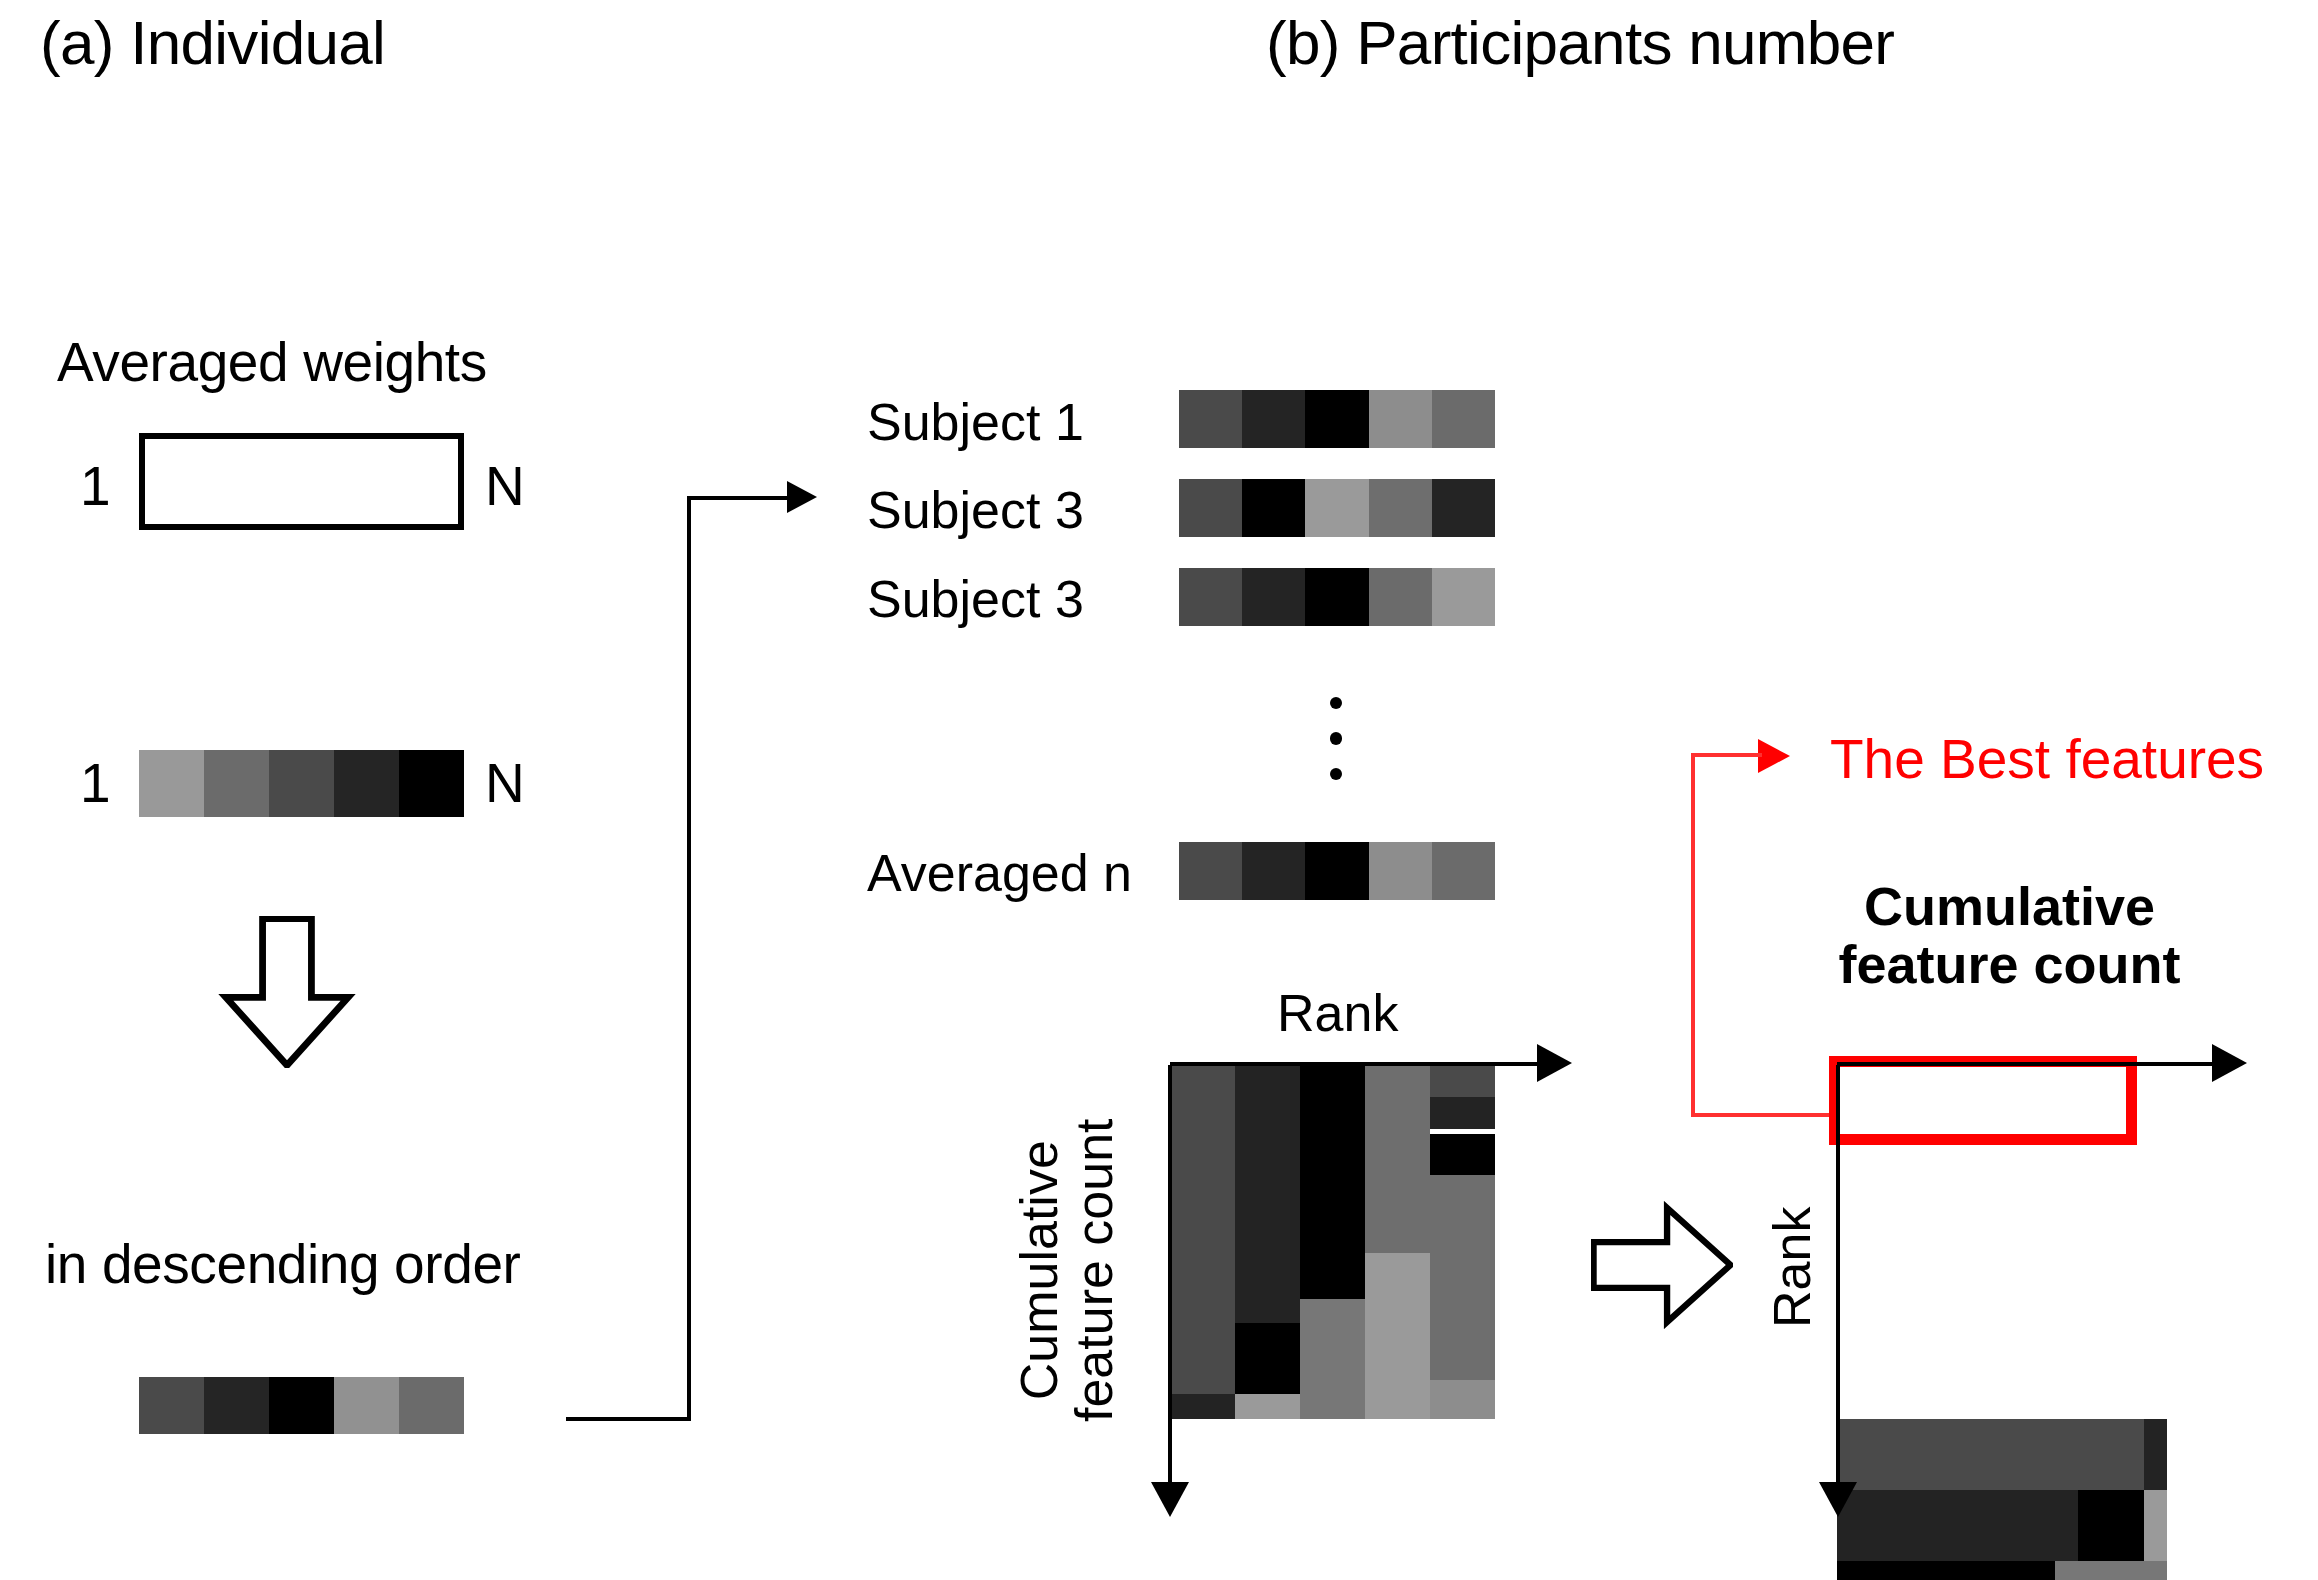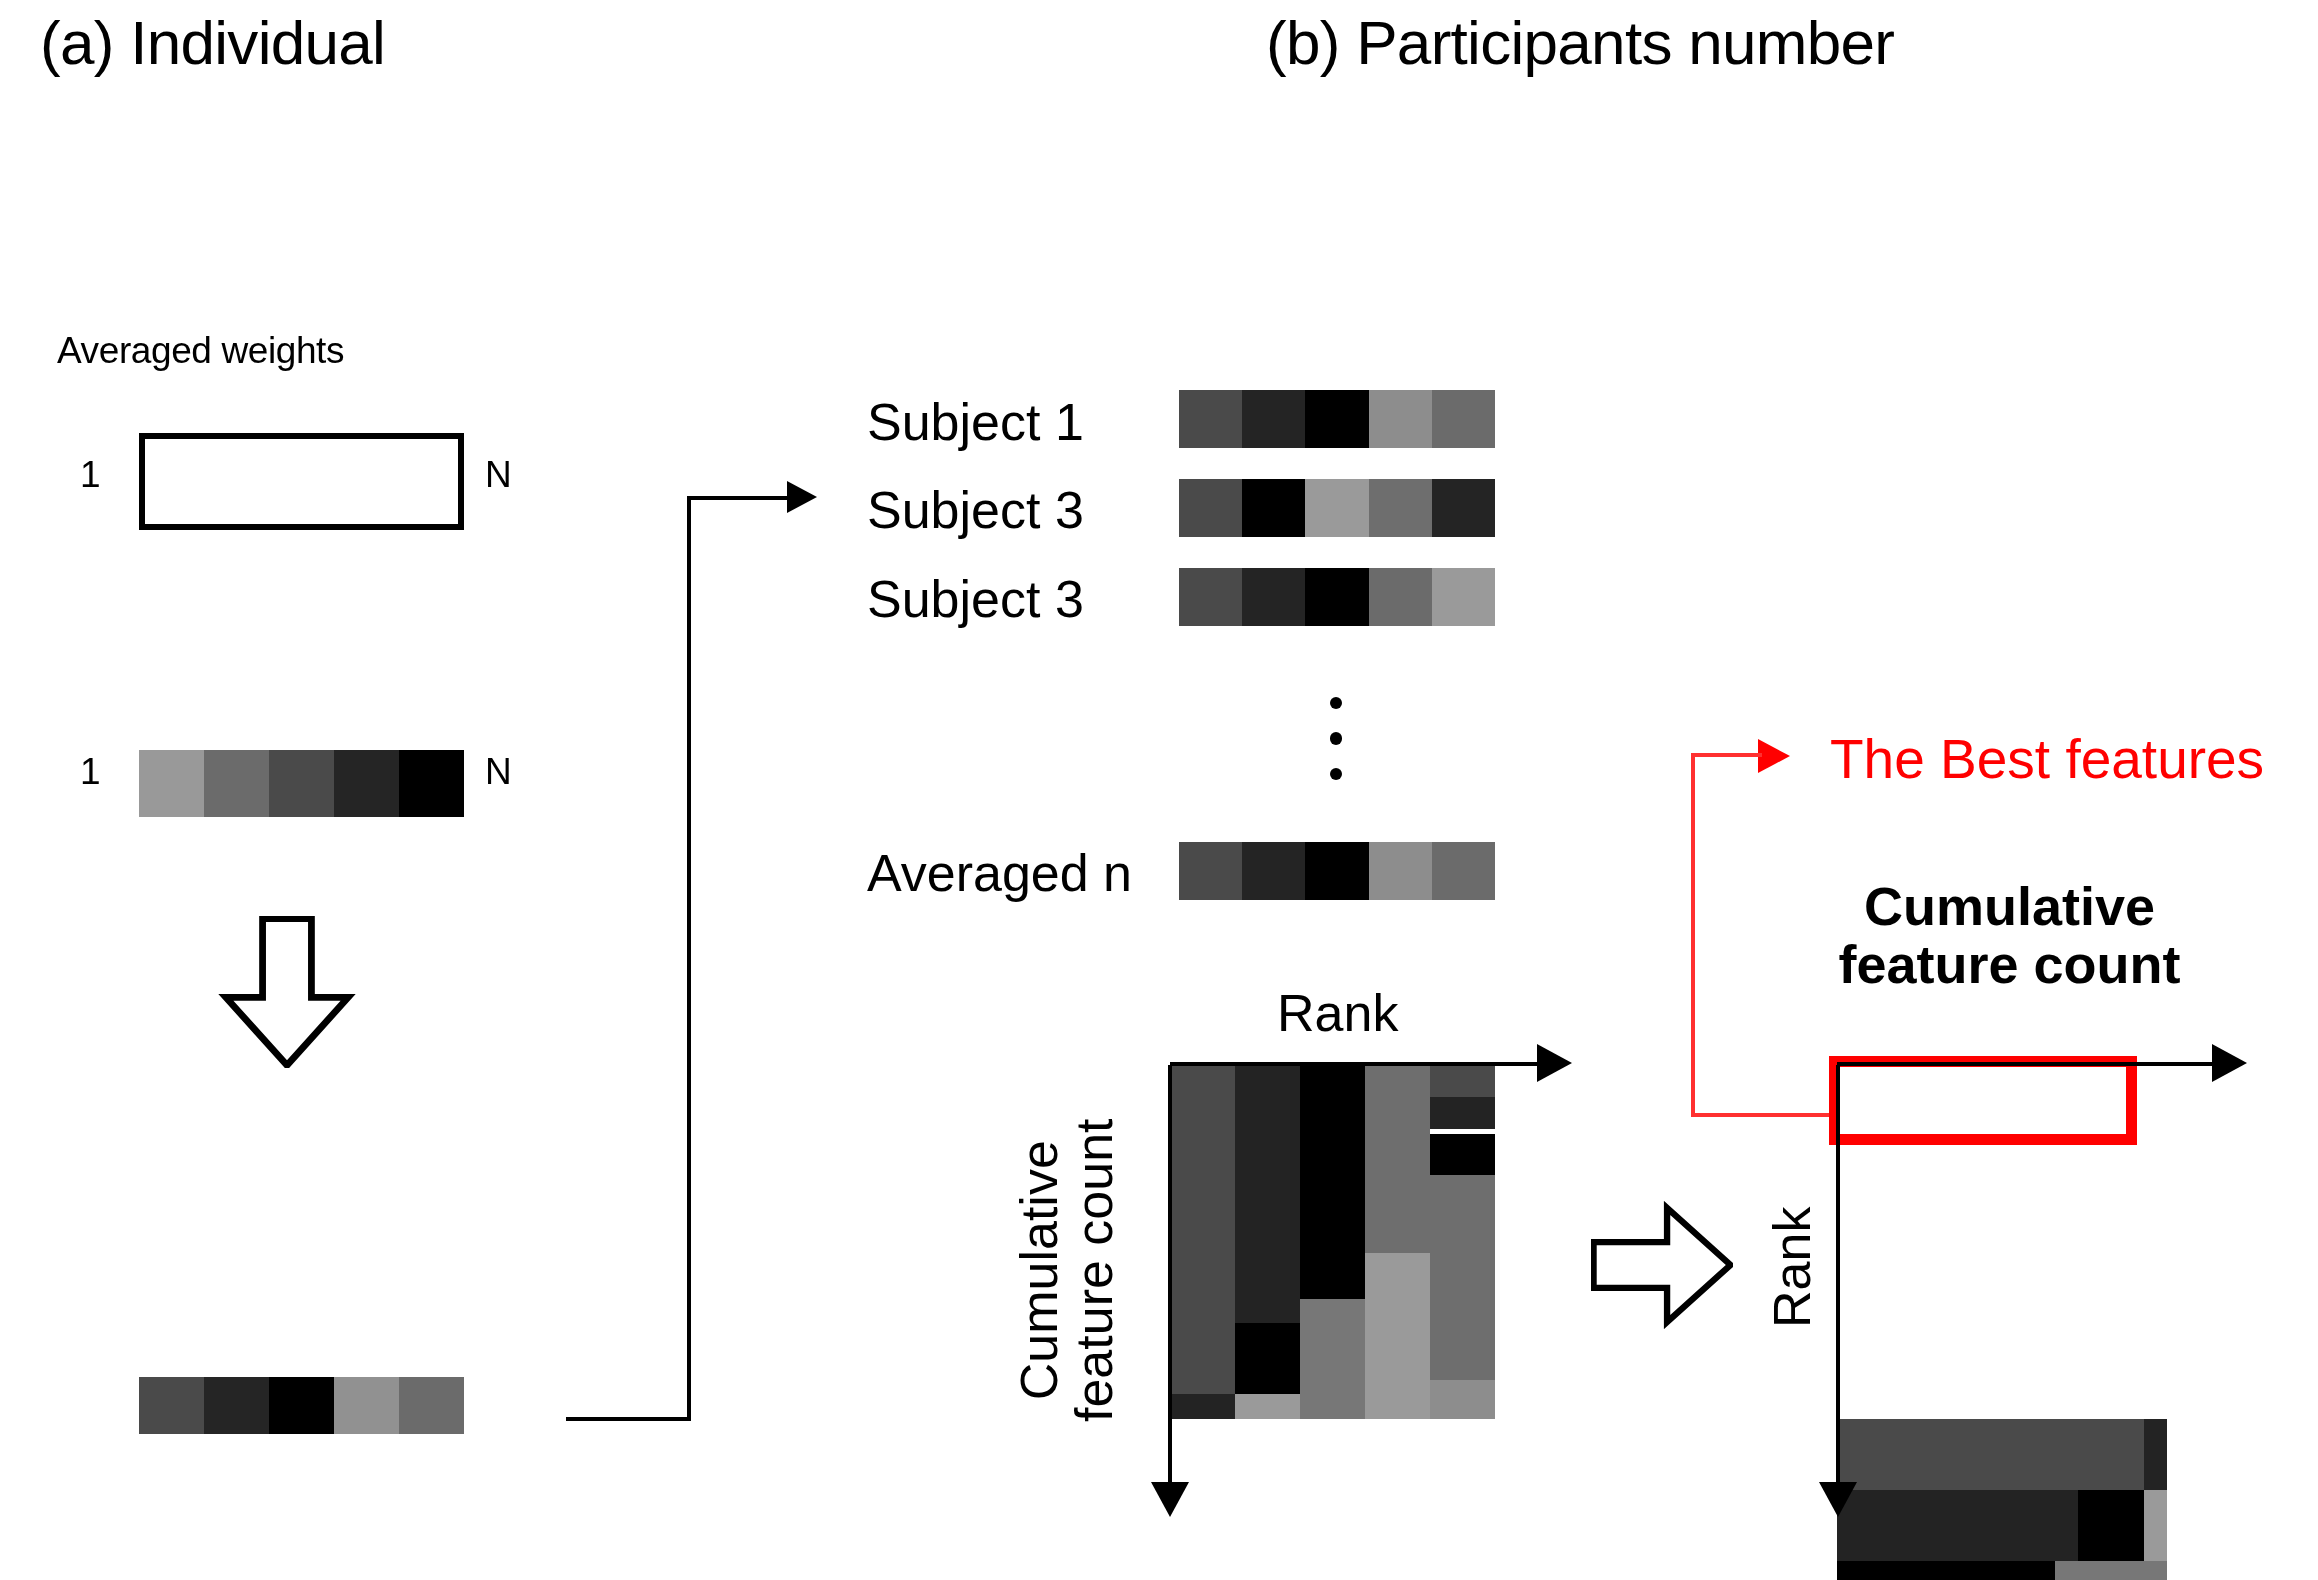--- a/index.html
+++ b/index.html
@@ -17,21 +17,21 @@
     overflow:hidden;
   }
   .abs{position:absolute;}
   .panel-title{
     font-size:62px;
     font-weight:normal;
     letter-spacing:-0.7px;
     white-space:nowrap;
   }
   .label{
-    font-size:37px;
+    font-size:55px;
     white-space:nowrap;
     letter-spacing:-0.4px;
   }
   .label-sm{
     font-size:52px;
     white-space:nowrap;
   }
   .bold-label{
     font-size:54px;
     font-weight:bold;
@@ -136,20 +136,21 @@
     </div>
 
   <div class="abs label" style="left:485px;top:751px;">N</div>
 
   <div class="abs" style="left:218px;top:916px;width:138px;height:152px;">
     <svg viewBox="0 0 100 112" width="138" height="152" aria-hidden="true">
       <polygon points="32,2 68,2 68,60 95,60 50,110 5,60 32,60" fill="#ffffff" stroke="#000000" stroke-width="5" stroke-linejoin="miter"></polygon>
     </svg>
   </div>
 
+  <div class="abs label" style="left:45px;top:1232px;">in descending order</div>
 
   <div class="abs strip" id="arranged-strip" style="left:139px;top:1377px;width:325px;height:57px;">
       <i style="background: rgb(74, 74, 74); flex: 1 1 0px;"></i>
       <i style="background: rgb(37, 37, 37); flex: 1 1 0px;"></i>
       <i style="background: rgb(0, 0, 0); flex: 1 1 0px;"></i>
       <i style="background: rgb(145, 145, 145); flex: 1 1 0px;"></i>
       <i style="background: rgb(107, 107, 107); flex: 1 1 0px;"></i>
     </div>
 
   <div class="abs ln" style="left:566px;top:1417px;width:125px;height:3.6px;"></div>

